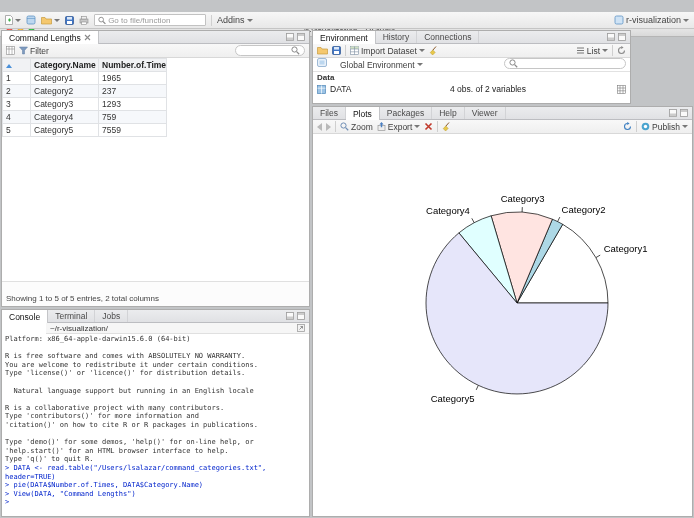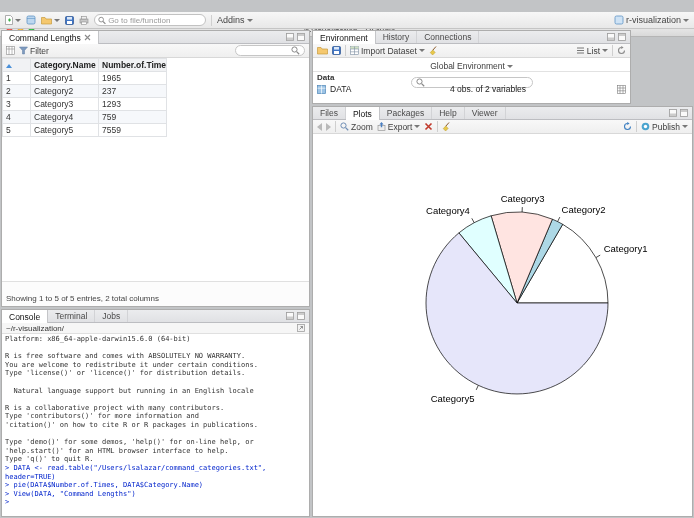--- a/index.html
+++ b/index.html
@@ -15,21 +15,21 @@
   .light.r{background:#fc5b57;border:1px solid #d94c44;}
   .light.y{background:#fdbe41;border:1px solid #dba33a;}
   .light.g{background:#34c94b;border:1px solid #2aa83e;}
 
   
   .main-toolbar{position:absolute;left:0;top:12px;width:694px;height:17px;background:linear-gradient(#f7f7f7,#e8e8e8);border-bottom:1px solid #c5c5c5;display:flex;align-items:center;padding:0 5px;gap:5px;color:#444;}
   .tbtn{display:flex;align-items:center;gap:2px;}
   .caret{width:0;height:0;border-left:3px solid transparent;border-right:3px solid transparent;border-top:3px solid #777;}
   .sep{width:1px;height:11px;background:#cfcfcf;}
   .spacer{flex:1;}
-  .goto-box{display:flex;align-items:center;gap:2px;width:112px;height:12px;background:#fff;border:1px solid #c2c2c2;border-radius:6px;padding:0 3px;}
+  .goto-box{display:flex;align-items:center;gap:2px;width:112px;height:12px;background:#fff;border:1px solid #c2c2c2;border-radius:1px;padding:0 3px;}
   .goto-box input{border:none;outline:none;width:100%;font-size:8px;font-family:"Liberation Sans",sans-serif;color:#555;background:transparent;}
   .goto-box input::placeholder{color:#9a9a9a;}
 
   
   .pane{position:absolute;background:#fff;border:1px solid #adadad;overflow:hidden;}
   #viewer-pane{left:1px;top:30px;width:309px;height:277px;}
   #console-pane{left:1px;top:309px;width:309px;height:208px;}
   #env-pane{left:312px;top:30px;width:319px;height:74px;}
   #plots-pane{left:312px;top:106px;width:381px;height:411px;}
 
@@ -49,27 +49,27 @@
   .dv-table th,.dv-table td{border:1px solid #e0e2e5;padding:1px 3px;text-align:left;height:13px;white-space:nowrap;overflow:hidden;}
   .dv-table th{background:#f1f2f4;font-weight:bold;color:#222;height:12px;}
   .dv-table .c0{width:28px;}
   .dv-table .c1{width:68px;}
   .dv-table .c2{width:68px;}
   .dv-table tbody tr:nth-child(even) td{background:#f6f8fb;}
   .sort-up{display:inline-block;width:0;height:0;border-left:3px solid transparent;border-right:3px solid transparent;border-bottom:4px solid #4a90d9;}
   .dv-footer{position:absolute;left:0;right:0;bottom:0;height:13px;border-top:1px solid #e0e0e0;background:#fcfcfc;font-size:8px;color:#444;padding:12px 4px;}
 
   
-  .console-path{height:11px;background:#f6f6f6;border-bottom:1px solid #e0e0e0;display:flex;align-items:center;padding:0 4px;font-size:8px;color:#333;}
+  .console-path{height:11px;background:#f6f6f6;border-bottom:1px solid #e0e0e0;display:flex;align-items:center;padding:0 4px;font-size:8px;color:#333;margin-left:44px;}
   .console-body{height:184px;padding:1px 3px;font-family:"DejaVu Sans Mono",monospace;font-size:7px;line-height:8.6px;overflow:hidden;}
   .console-body pre{font-family:inherit;white-space:pre-wrap;word-wrap:break-word;}
   .console-body pre.in{color:#0023cc;}
 
   
-  .env-scope{height:14px;border-bottom:1px solid #e2e2e2;display:flex;align-items:center;gap:3px;padding:0 4px;font-size:8.5px;color:#3d3d3d;flex-direction:column;}
+  .env-scope{height:14px;border-bottom:1px solid #e2e2e2;display:flex;gap:13px;padding:0 4px;font-size:8.5px;color:#3d3d3d;}
   .env-section{height:11px;padding:1px 4px;font-size:8px;font-weight:bold;color:#333;}
   .env-row{height:12px;display:flex;align-items:center;gap:4px;padding:0 4px;font-size:8.5px;color:#222;}
   .env-row .objname{width:116px;}
 
   
   .plot-area{position:relative;height:383px;background:#fff;}
 </style>
 </head>
 <body>
 

